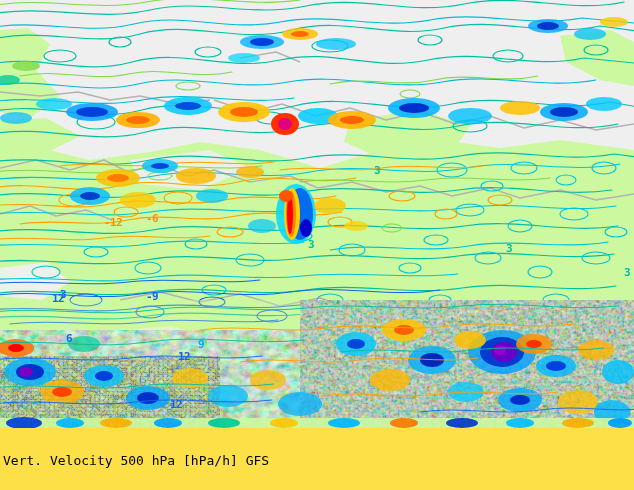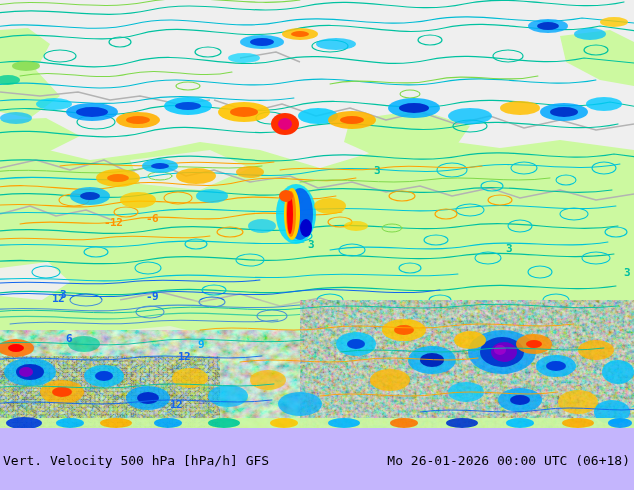--- a/index.html
+++ b/index.html
@@ -17,21 +17,21 @@
   }
   #map svg{display:block;width:634px;height:428px;}
   .lbl{
     font-family:"DejaVu Sans Mono","Liberation Mono",monospace;
     font-size:11px;font-weight:bold;letter-spacing:-0.5px;
   }
 
   
   #footer{
     position:absolute;left:0;top:428px;width:634px;height:62px;
-    background:#c4b5fd;
+    background:#fde047;
   }
   #title{
     position:absolute;left:3px;top:25px;
     font-size:13px;color:#000;white-space:nowrap;
     letter-spacing:0px;
   }
   #runinfo{
     position:absolute;right:4px;top:25px;
     font-size:13px;color:#000;white-space:nowrap;
   }
@@ -442,16 +442,15 @@
         <text class="lbl" x="178" y="360" fill="#1166ee">12</text>
         <text class="lbl" x="624" y="276" fill="#00bfa0">3</text>
         <text class="lbl" x="170" y="408" fill="#1166ee">12</text>
         <text class="lbl" x="374" y="174" fill="#00bfa0">3</text>
       </g>
     </svg>
   </div>
 
   <div id="footer">
     <div id="title">Vert. Velocity 500 hPa [hPa/h] GFS</div>
-    <div id="runinfo">Mo 26-01-2026 00:00 UTC (06+18)</div>
   </div>
 
 </div>
 
 </body></html>

